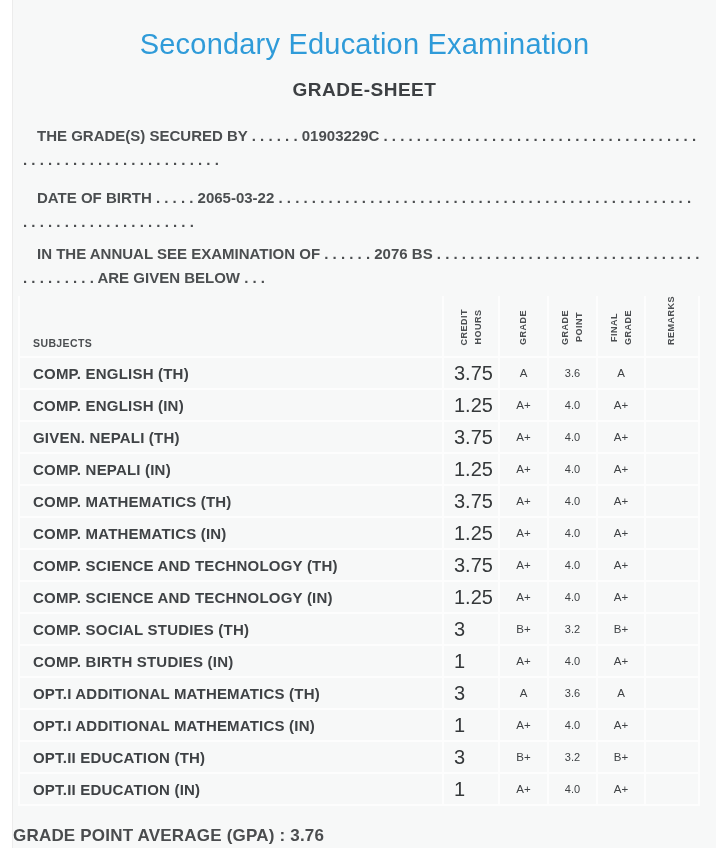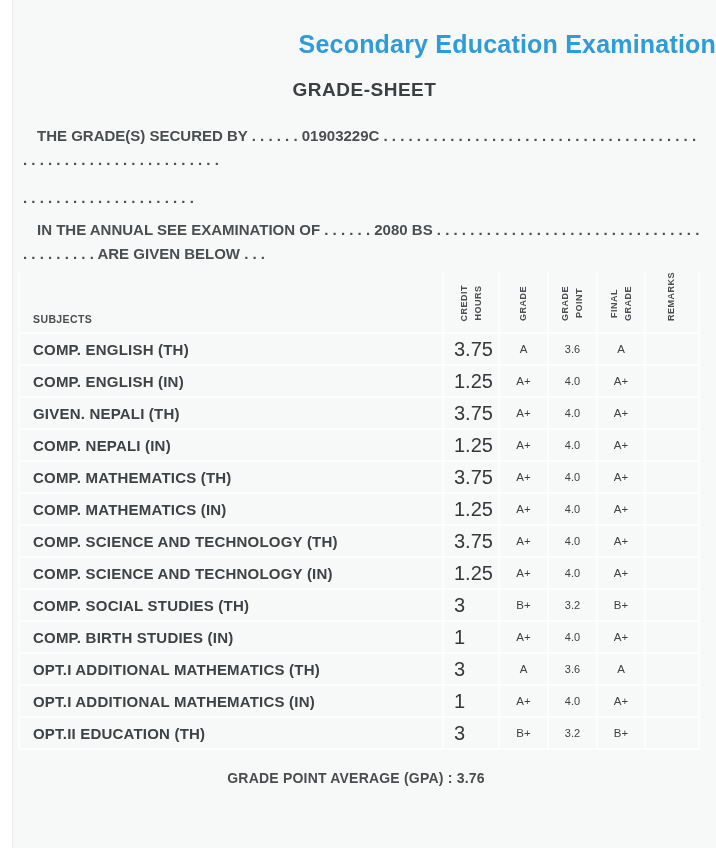--- a/index.html
+++ b/index.html
@@ -8,22 +8,22 @@
     font-family:"Liberation Sans", sans-serif;
     position:relative;overflow:hidden;
   }
   .panel{
     position:absolute;left:12px;top:0;width:704px;height:848px;
     background:#f7f8f8;border-left:1px solid #ececec;box-sizing:border-box;
   }
   .content{padding-top:30px;}
 
   .title{
-    margin:0;text-align:right;color:#2f9bd9;
-    font-size:25px;font-weight:700;letter-spacing:.2px;line-height:28px;
+    margin:0;text-align:center;color:#2f9bd9;
+    font-size:29px;font-weight:400;letter-spacing:.2px;line-height:28px;
   }
   .subtitle{
     margin:20px 0 0;text-align:center;color:#3d4043;
     font-size:19px;font-weight:700;letter-spacing:.5px;line-height:24px;
   }
 
   .field{
     margin:0 16px 0 10px;color:#4b4e50;font-weight:700;
     font-size:15px;line-height:24px;
   }
@@ -54,45 +54,46 @@
     letter-spacing:.5px;color:#4b4e51;
   }
   .grades tbody td{height:32px;vertical-align:middle;}
   td.td-subject{padding-left:13px;font-size:15px;color:#3f4245;letter-spacing:.2px;font-weight:bold;}
   td.td-credit{padding-left:10px;font-size:20px;color:#35383a;font-weight:400;}
   td.td-grade,td.td-final{text-align:center;font-size:11.5px;color:#3f4245;}
   td.td-point{text-align:center;font-size:11px;color:#3f4245;}
   td.td-remarks{text-align:center;font-size:11px;color:#3f4245;}
 
   .gpa{
-    margin:20px 17px 0 0;text-align:center;
-    font-size:14px;font-weight:700;color:#4a4c4e;letter-spacing:.2px;
+    margin:20px 17px 0 0;text-align:left;
+    font-size:17px;font-weight:700;color:#4a4c4e;letter-spacing:.2px;
     white-space:pre;
   }
 </style>
 </head>
 <body>
 
 <div class="panel">
   <div class="content">
 
     <h1 class="title">Secondary Education Examination</h1>
     <h2 class="subtitle">GRADE-SHEET</h2>
 
     <div class="field f1">
       <div class="line1"><span class="indent"></span><span>THE GRADE(S) SECURED BY</span><span> . . . . . . </span><span>01903229C</span><span> . . . . . . . . . . . . . . . . . . . . . . . . . . . . . . . . . . . . . . . . . . . . . . . . . .</span></div>
       <div class="line2">. . . . . . . . . . . . . . . . . . . . . . . .</div>
     </div>
 
     <div class="field f2">
+      <div class="line1"><span class="indent"></span><span>DATE OF BIRTH</span><span> . . . . . </span><span>2065-03-22</span><span> . . . . . . . . . . . . . . . . . . . . . . . . . . . . . . . . . . . . . . . . . . . . . . . . . .</span></div>
       <div class="line2">. . . . . . . . . . . . . . . . . . . . .</div>
     </div>
 
     <div class="field f3">
-      <div class="line1"><span class="indent"></span><span>IN THE ANNUAL SEE EXAMINATION OF</span><span> . . . . . . </span><span>2080 BS</span><span> . . . . . . . . . . . . . . . . . . . . . . . . . . . . . . . . . . . . . . . . . . . . . . . . . .</span></div>
+      <div class="line1"><span class="indent"></span><span>IN THE ANNUAL SEE EXAMINATION OF</span><span> . . . . . . </span><span>2076 BS</span><span> . . . . . . . . . . . . . . . . . . . . . . . . . . . . . . . . . . . . . . . . . . . . . . . . . .</span></div>
       <div class="line2">. . . . . . . . . ARE GIVEN BELOW . . .</div>
     </div>
 
     <table class="grades">
       <colgroup>
         <col style="width:426px">
           <col style="width:56px">
           <col style="width:49px">
         <col style="width:49px">
           <col style="width:48px">
@@ -209,19 +210,27 @@
             <td class="td-remarks"></td>
           </tr>
           <tr>
             <td class="td-subject">OPT.II EDUCATION (TH)</td>
             <td class="td-credit">3</td>
             <td class="td-grade">B+</td>
             <td class="td-point">3.2</td>
             <td class="td-final">B+</td>
             <td class="td-remarks"></td>
           </tr>
+          <tr>
+            <td class="td-subject">OPT.II EDUCATION (IN)</td>
+            <td class="td-credit">1</td>
+            <td class="td-grade">A+</td>
+            <td class="td-point">4.0</td>
+            <td class="td-final">A+</td>
+            <td class="td-remarks"></td>
+          </tr>
         </tbody>
     </table>
 
     <div class="gpa"><span>GRADE POINT AVERAGE (GPA) : </span><span>3.76</span></div>
 
   </div>
 </div>
 
 </body></html>

